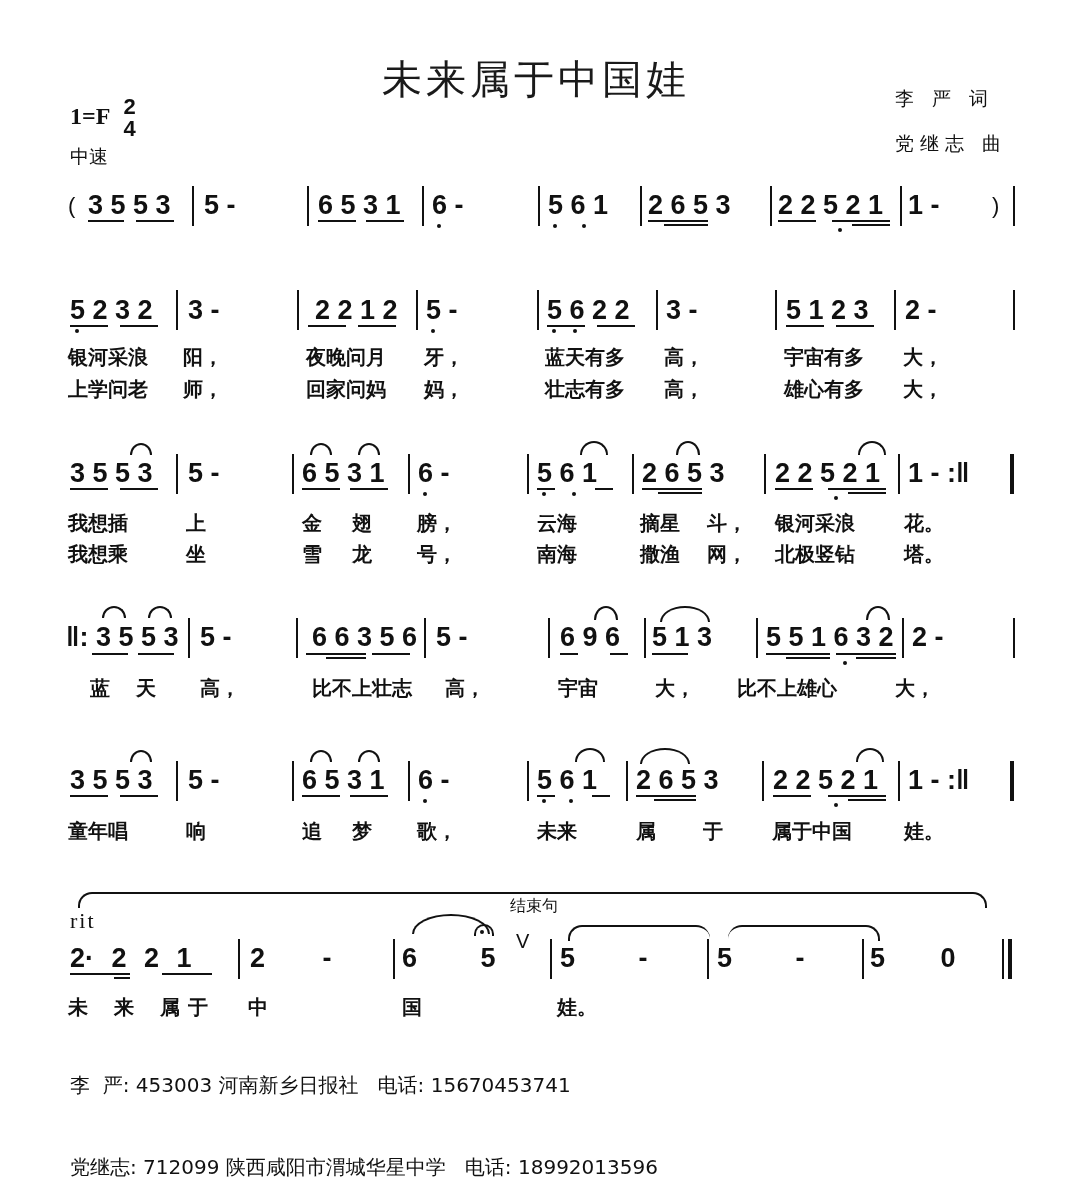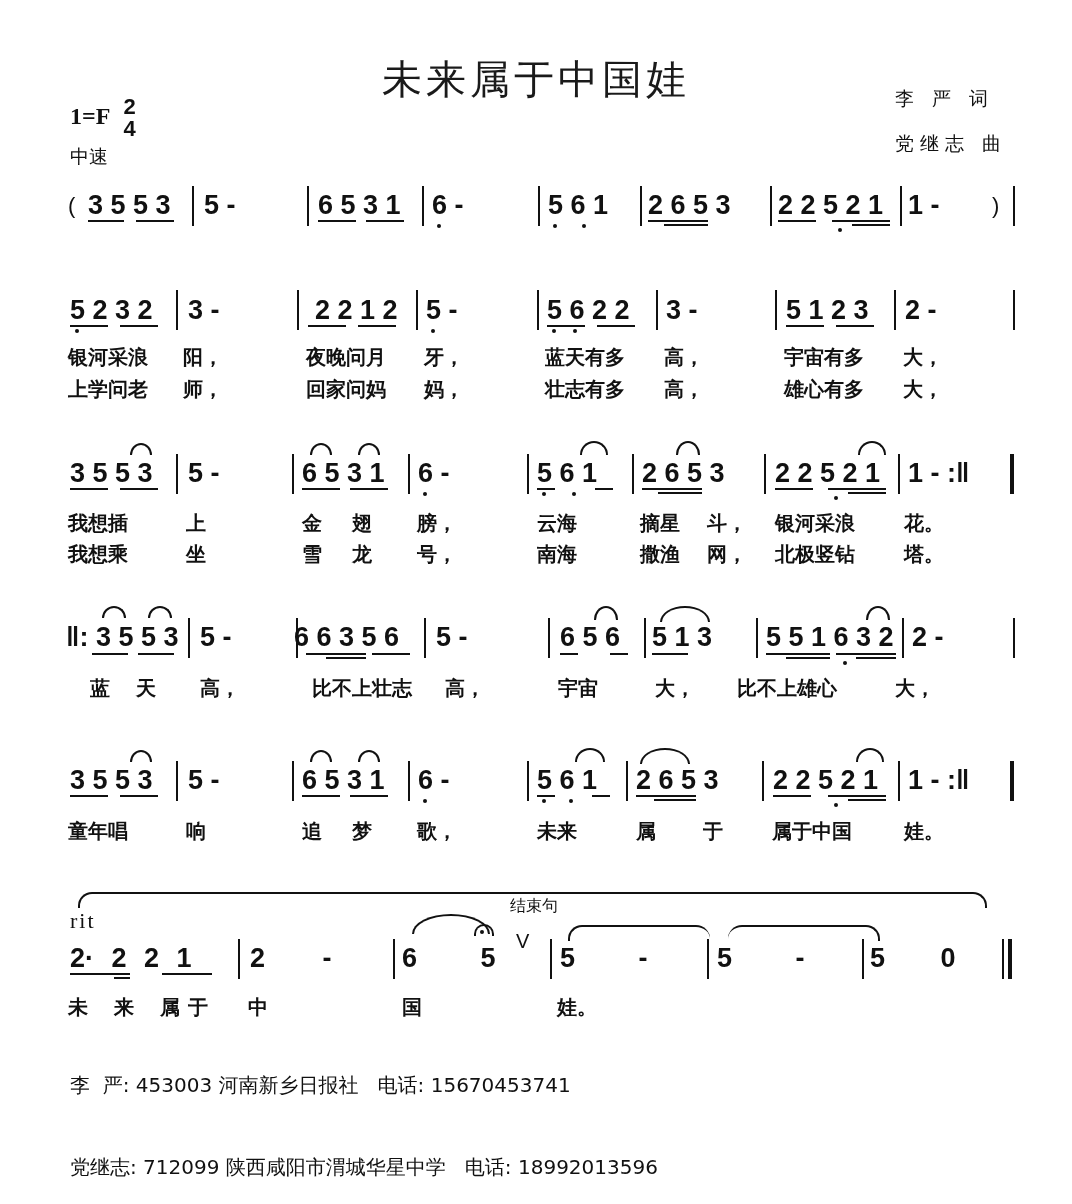--- a/index.html
+++ b/index.html
@@ -185,29 +185,29 @@
 
 <div class="abs notes" style="left:0;top:0;width:1072px;height:720px">
   <div class="arc" style="left:102px;top:606px;width:20px;height:10px"></div>
     <div class="arc" style="left:148px;top:606px;width:20px;height:10px"></div>
   <span class="n" style="left:66px;top:622px">‖: 3 5 5 3</span>
   <div class="ul" style="left:92px;top:653px;width:36px"></div>
     <div class="ul" style="left:138px;top:653px;width:36px"></div>
   <div class="bar" style="left:188px;top:618px"></div>
   <span class="n" style="left:200px;top:622px">5 -</span>
   <div class="bar" style="left:296px;top:618px"></div>
-  <span class="n" style="left:294px;top:622px">6 6 3 5 6</span>
+  <span class="n" style="left:312px;top:622px">6 6 3 5 6</span>
   <div class="ul" style="left:306px;top:653px;width:60px"></div>
     <div class="ul" style="left:326px;top:657px;width:40px"></div>
     <div class="ul" style="left:372px;top:653px;width:38px"></div>
   <div class="bar" style="left:424px;top:618px"></div>
   <span class="n" style="left:436px;top:622px">5 -</span>
   <div class="bar" style="left:548px;top:618px"></div>
   <div class="arc" style="left:594px;top:606px;width:20px;height:12px"></div>
-  <span class="n" style="left:560px;top:622px">6 5 6</span>
+  <span class="n" style="left:560px;top:622px">6 9 6</span>
   <div class="ul" style="left:560px;top:653px;width:18px"></div>
     <div class="ul" style="left:610px;top:653px;width:18px"></div>
   <div class="bar" style="left:644px;top:618px"></div>
   <div class="arc" style="left:660px;top:606px;width:46px;height:14px"></div>
   <span class="n" style="left:652px;top:622px">5 1 3</span>
   <div class="ul" style="left:652px;top:653px;width:36px"></div>
   <div class="bar" style="left:756px;top:618px"></div>
   <div class="arc" style="left:866px;top:606px;width:20px;height:12px"></div>
   <span class="n" style="left:766px;top:622px">5 5 1 6 3 2</span>
   <div class="ul" style="left:766px;top:653px;width:64px"></div>

